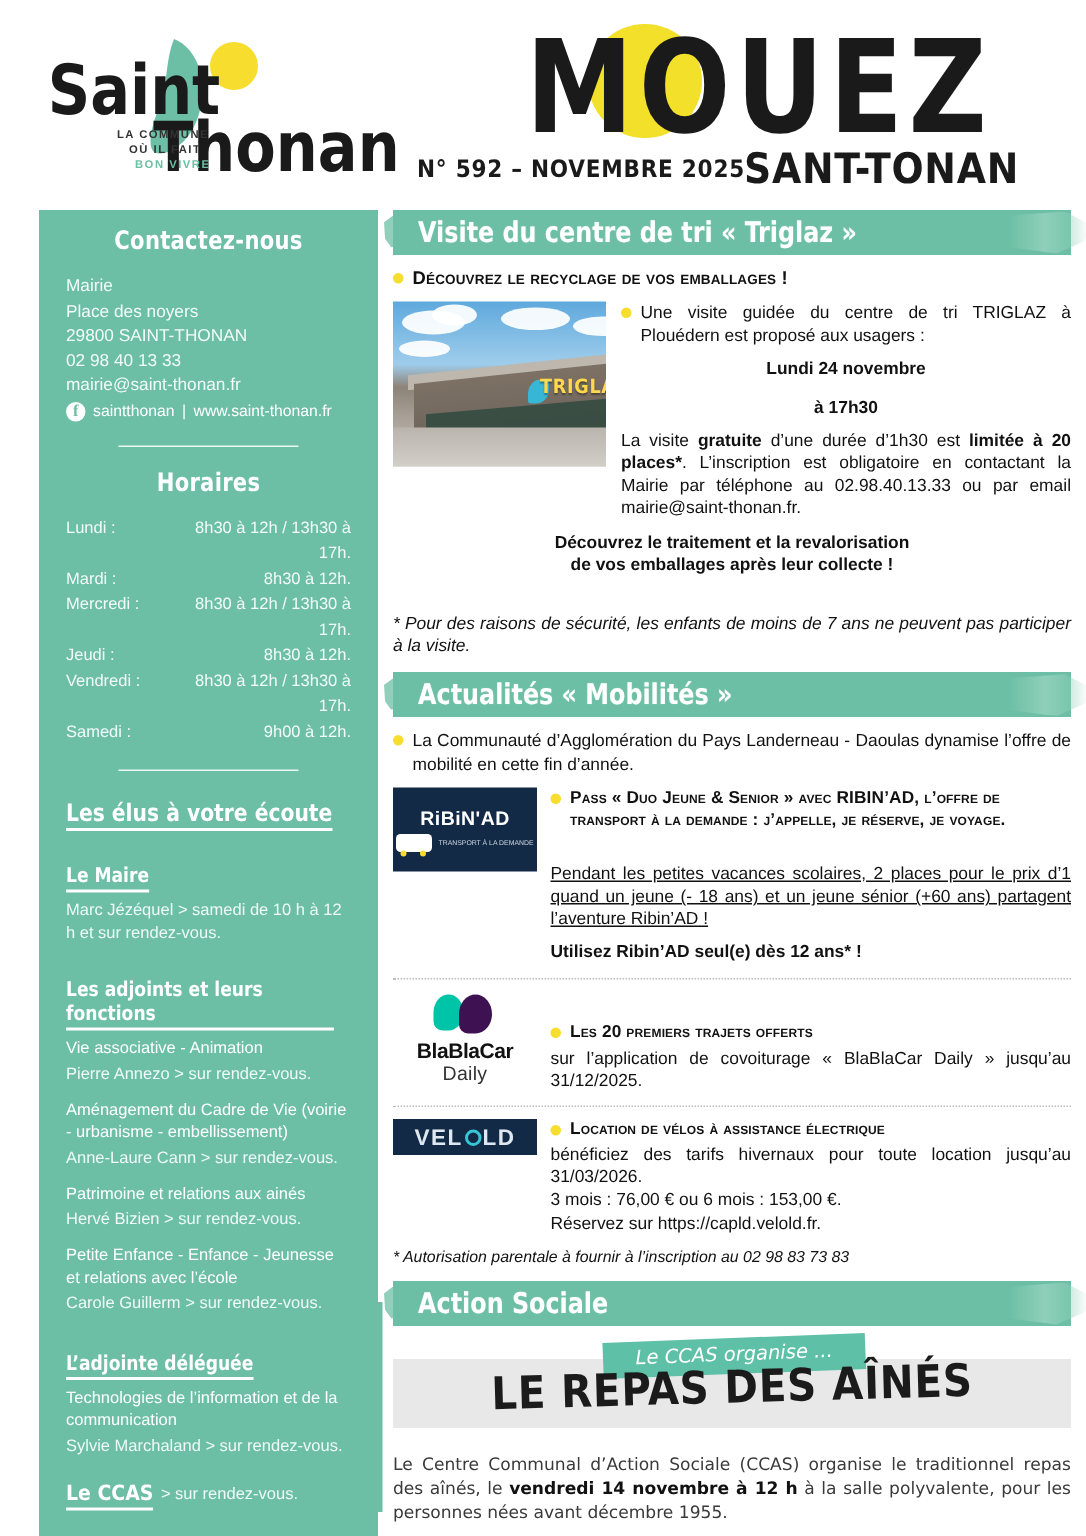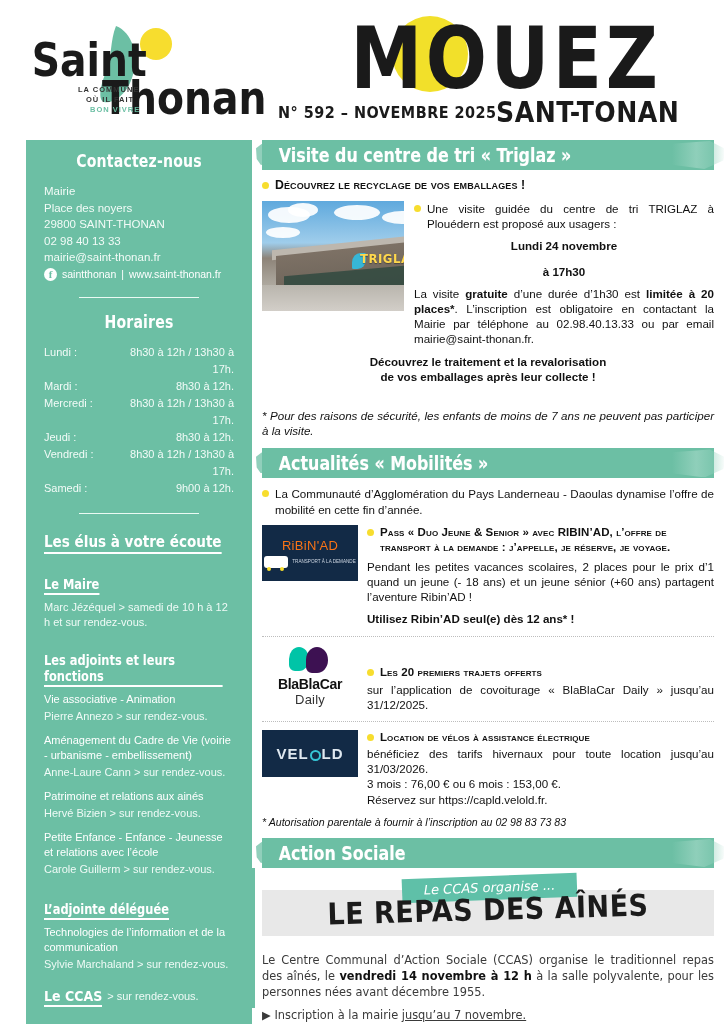--- a/index.html
+++ b/index.html
@@ -143,21 +143,21 @@
   }
   .triglaz-text { flex:1; }
 
   .mob-item { display:flex; gap:9px; margin-top: 8px; }
   .logo-box { width: 96px; flex:none; }
   .logo-ribin {
     width: 96px; height: 56px; background:#122a46; position:relative;
     display:flex; flex-direction:column; align-items:center; justify-content:center;
   }
   .logo-ribin .rb-name{
-    color:#f97316; font-family:"Liberation Sans",sans-serif; font-weight:normal;
+    color:#ffffff; font-family:"Liberation Sans",sans-serif; font-weight:bold;
     font-size:13px; letter-spacing:.3px;
   }
   .logo-ribin .rb-sub{
     display:flex; align-items:center; gap:4px; margin-top:3px;
   }
   .logo-ribin .bus{
     width:24px; height:12px; background:#fff; border-radius:3px; position:relative;
   }
   .logo-ribin .bus::after{
     content:""; position:absolute; left:3px; bottom:-3px; width:4px;height:4px;
@@ -168,21 +168,21 @@
   .logo-blabla{ width:96px; height:64px; display:flex; flex-direction:column;
     align-items:center; justify-content:center; }
   .bb-marks{ position:relative; width:42px; height:26px; }
   .bb-marks .c1{ position:absolute; left:0; top:0; width:20px;height:24px;
     background:#00c4a7; border-radius: 50% 50% 50% 6px; }
   .bb-marks .c2{ position:absolute; left:17px; top:0; width:22px;height:26px;
     background:#3d1152; border-radius: 50% 50% 50% 6px; }
   .bb-t1{ font-size:14px; font-weight:bold; color:#111; margin-top:3px; letter-spacing:-.3px;}
   .bb-t2{ font-size:13px; color:#333; letter-spacing:.2px; }
 
-  .logo-velo{ width:96px; height:47px; background:#122a46; display:flex;
+  .logo-velo{ width:96px; height:24px; background:#122a46; display:flex;
     align-items:center; justify-content:center; }
   .logo-velo .vt{ color:#dfe8f0; font-family:"Liberation Sans",sans-serif;
     font-weight:bold; font-size:15px; letter-spacing:1px; }
   .logo-velo .vo{ display:inline-block; width:11px;height:11px; border-radius:50%;
     border:2px solid #36c6d6; margin:0 1px; vertical-align:middle;}
 
   .mob-text{ flex:1; }
   .dotted-rule{ border-top: 1px dotted #bdbdbd; margin: 9px 0 2px 0; }
 
   
@@ -387,21 +387,21 @@
               <span class="bus"></span>
               <span class="rb-tag">TRANSPORT À LA DEMANDE</span>
             </div>
           </div>
         </div>
         <div class="mob-text">
           <div class="bullet-line">
             <span class="dot"></span>
             <span class="smallcaps" style="font-size:11.5px;">Pass « Duo Jeune &amp; Senior » avec RIBIN’AD, l’offre de transport à la demande : j’appelle, je réserve, je voyage.</span>
           </div>
-          <div class="para" style="margin-top:4px;">Pendant les petites vacances scolaires, 2 places pour le prix d’1 quand un jeune (- 18 ans) et un jeune sénior (+60 ans) partagent l’aventure Ribin’AD !</div>
+          <div class="para" style="margin-top:20px;text-decoration:underline;">Pendant les petites vacances scolaires, 2 places pour le prix d’1 quand un jeune (- 18 ans) et un jeune sénior (+60 ans) partagent l’aventure Ribin’AD !</div>
           <div class="para" style="margin-top:7px;font-weight:bold;">Utilisez Ribin’AD seul(e) dès 12 ans* !</div>
         </div>
       </div>
 
       <div class="dotted-rule"></div>
 
       <div class="mob-item">
         <div class="logo-box">
           <div class="logo-blabla">
             <div class="bb-marks">

